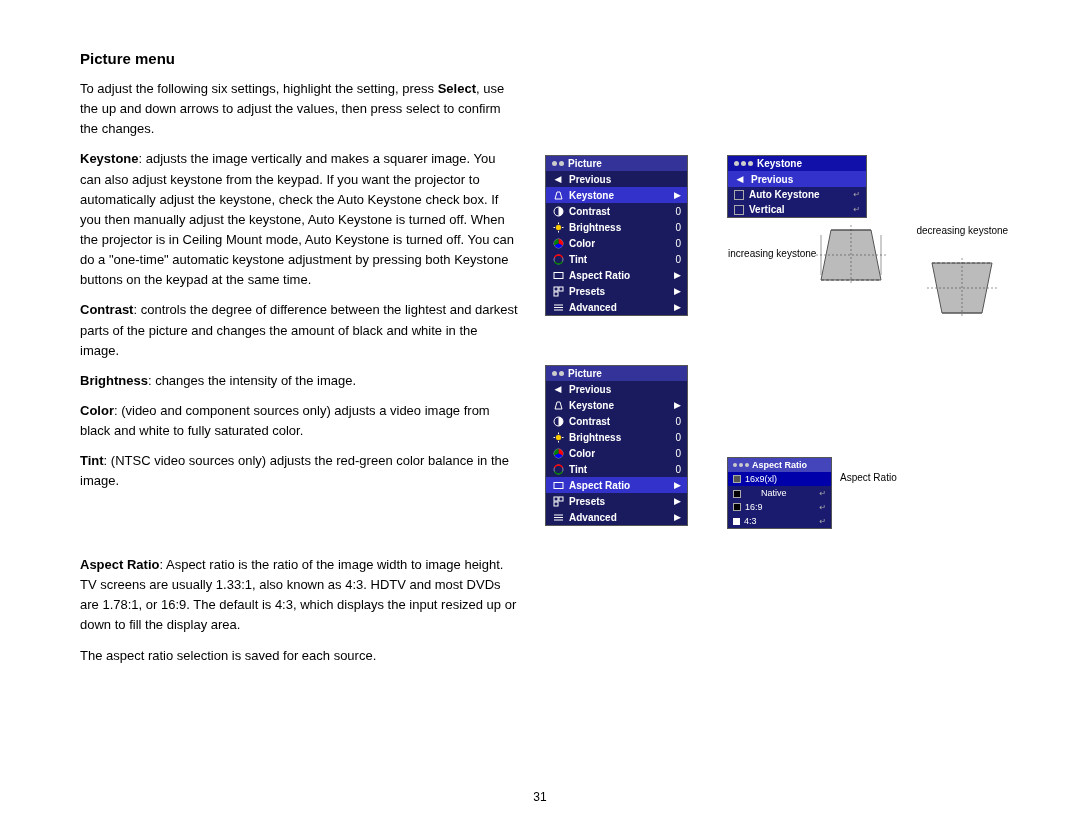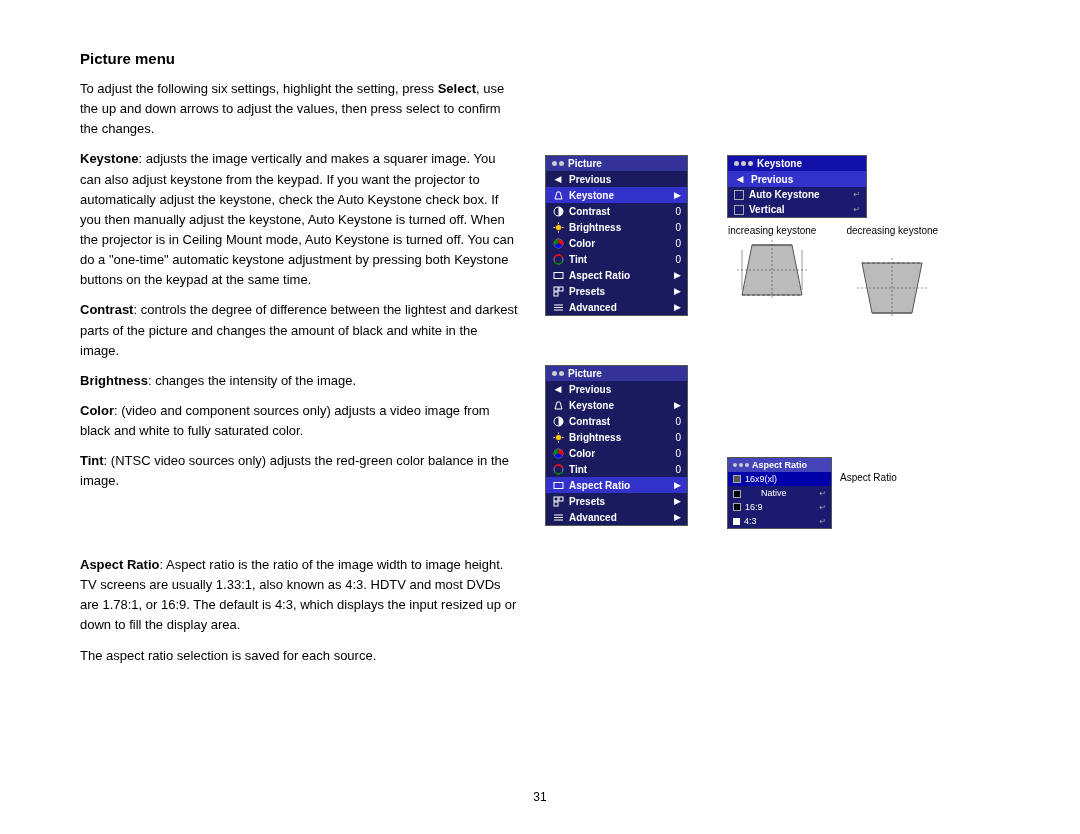--- a/index.html
+++ b/index.html
@@ -314,21 +314,21 @@
 
       <div class="menu-item">
         <span style="width:10px;height:10px;border:1px solid #aaa;display:inline-block;"></span>
         <span class="menu-item-label">Vertical</span>
         <span style="font-size:8px;color:#aaa;">↵</span>
       </div>
     </div>
   </div>
 
   <div style="position:absolute; left:728px; top:225px; display:flex; gap:30px; align-items:flex-start;">
-    <div style="display:flex;flex-direction:column;align-items:center;">
+    <div style="display:flex;flex-direction:row;align-items:center;">
       <div style="font-size:10px;margin-bottom:4px;">increasing keystone</div>
       <svg width="70" height="60" viewBox="0 0 70 60">
         <polygon points="15,5 55,5 65,55 5,55" fill="#bbb" stroke="#555" stroke-width="1"></polygon>
         <line x1="5" y1="55" x2="65" y2="55" stroke="#555" stroke-width="1" stroke-dasharray="3,2"></line>
         <line x1="15" y1="5" x2="55" y2="5" stroke="#555" stroke-width="1"></line>
         <line x1="35" y1="0" x2="35" y2="60" stroke="#333" stroke-width="0.5" stroke-dasharray="2,2"></line>
         <line x1="0" y1="30" x2="70" y2="30" stroke="#333" stroke-width="0.5" stroke-dasharray="2,2"></line>
 
         <line x1="5" y1="50" x2="5" y2="10" stroke="#333" stroke-width="0.5"></line>
         <line x1="65" y1="50" x2="65" y2="10" stroke="#333" stroke-width="0.5"></line>

